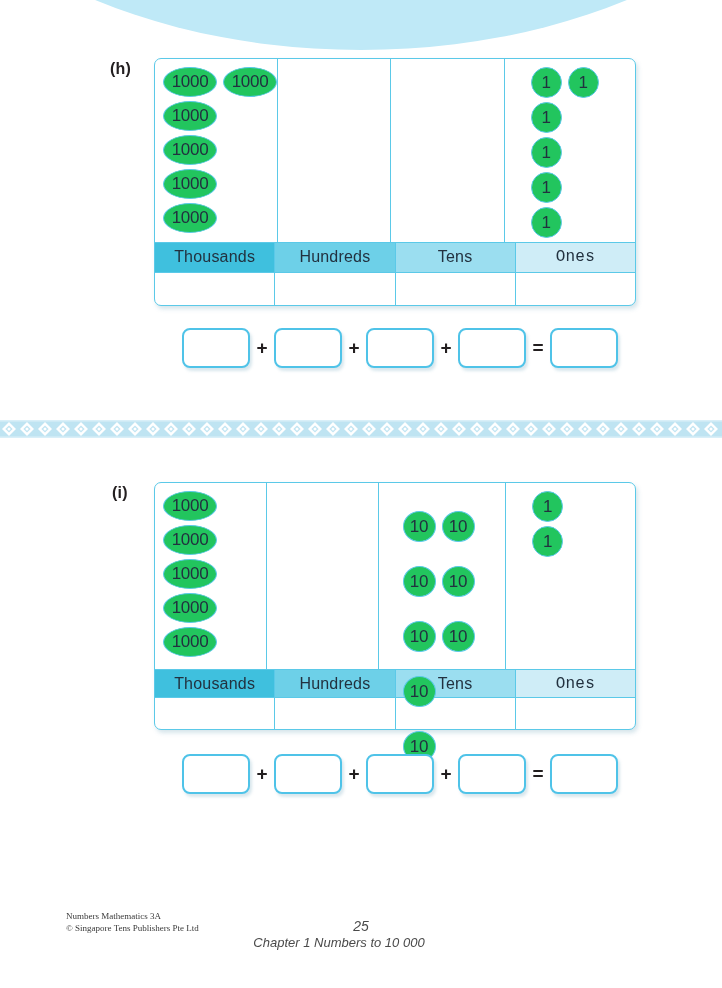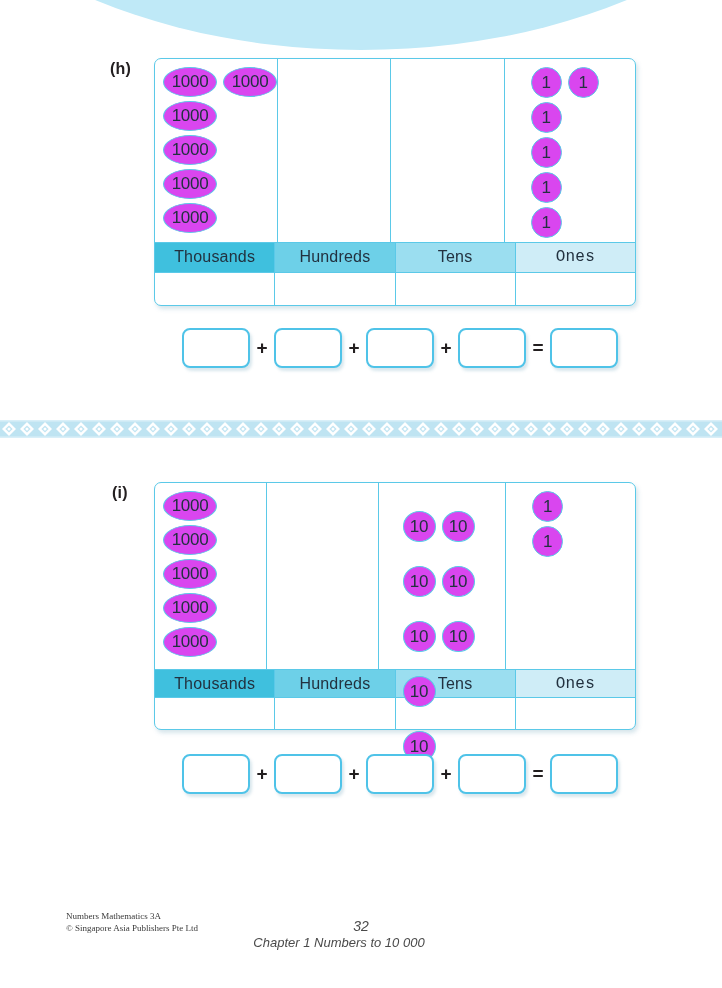--- a/index.html
+++ b/index.html
@@ -50,21 +50,21 @@
     border-right:1.5px solid #5BC9E8;
     box-sizing:border-box;
     padding:8px 0 0 8px;
     position:relative;
   }
   .pv-col:last-child{border-right:none;}
   .disc-rows{display:flex;flex-direction:column;gap:4px;}
   .disc-row{display:flex;flex-direction:row;gap:6px;}
 
   .disc{
-    background:#d946ef;
+    background:#22c55e;
     border:1.4px solid #5BC9E8;
     color:#22313f;
     display:flex;align-items:center;justify-content:center;
     font-family:"Liberation Sans",sans-serif;
     font-weight:normal;
     box-sizing:border-box;
     flex:0 0 auto;
   }
   .disc.k{
     width:54px;height:30px;border-radius:50%/50%;
@@ -351,19 +351,19 @@
       <div class="eq-op">+</div>
       <div class="eq-box"></div>
       <div class="eq-op">=</div>
       <div class="eq-box"></div>
     </div>
   </div>
 
   <div class="footer">
     <div class="f-left">
       <div>Numbers Mathematics 3A</div>
-      <div>© Singapore Asia Publishers Pte Ltd</div>
-    </div>
-    <div class="f-page">32</div>
+      <div>© Singapore Tens Publishers Pte Ltd</div>
+    </div>
+    <div class="f-page">25</div>
     <div class="f-chapter">Chapter 1  Numbers to 10 000</div>
   </div>
 
 </div>
 
 </body></html>

